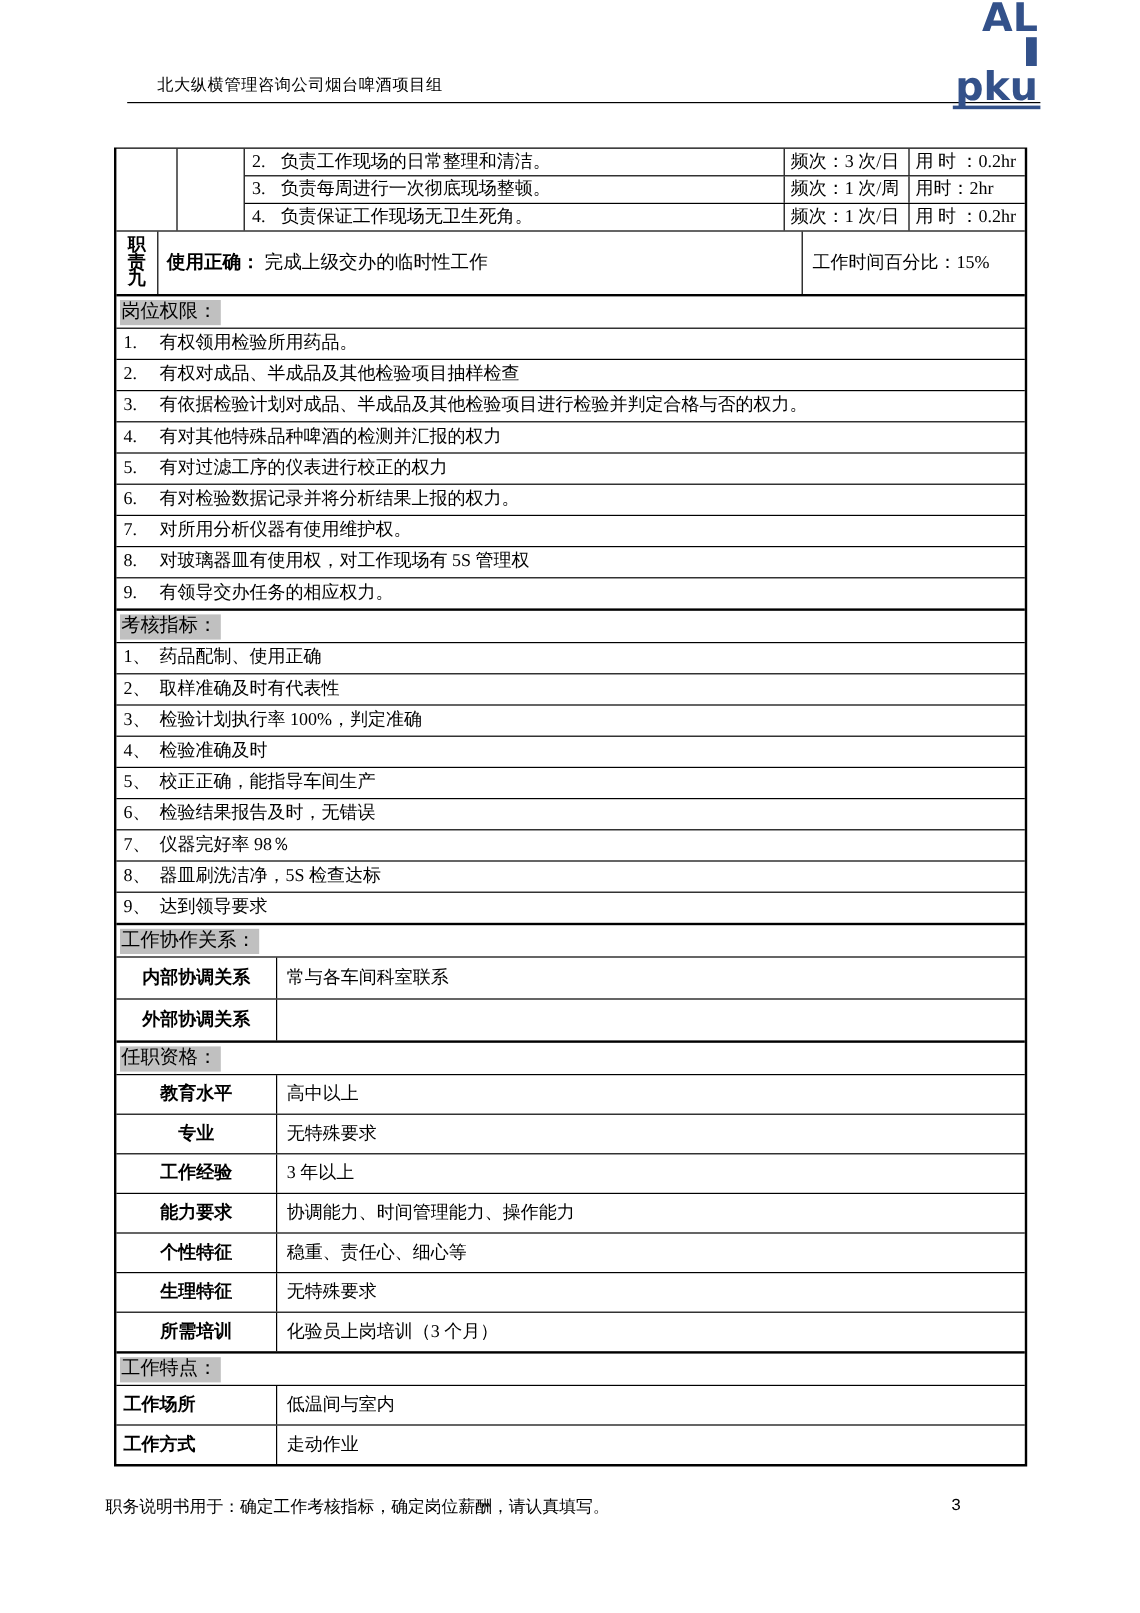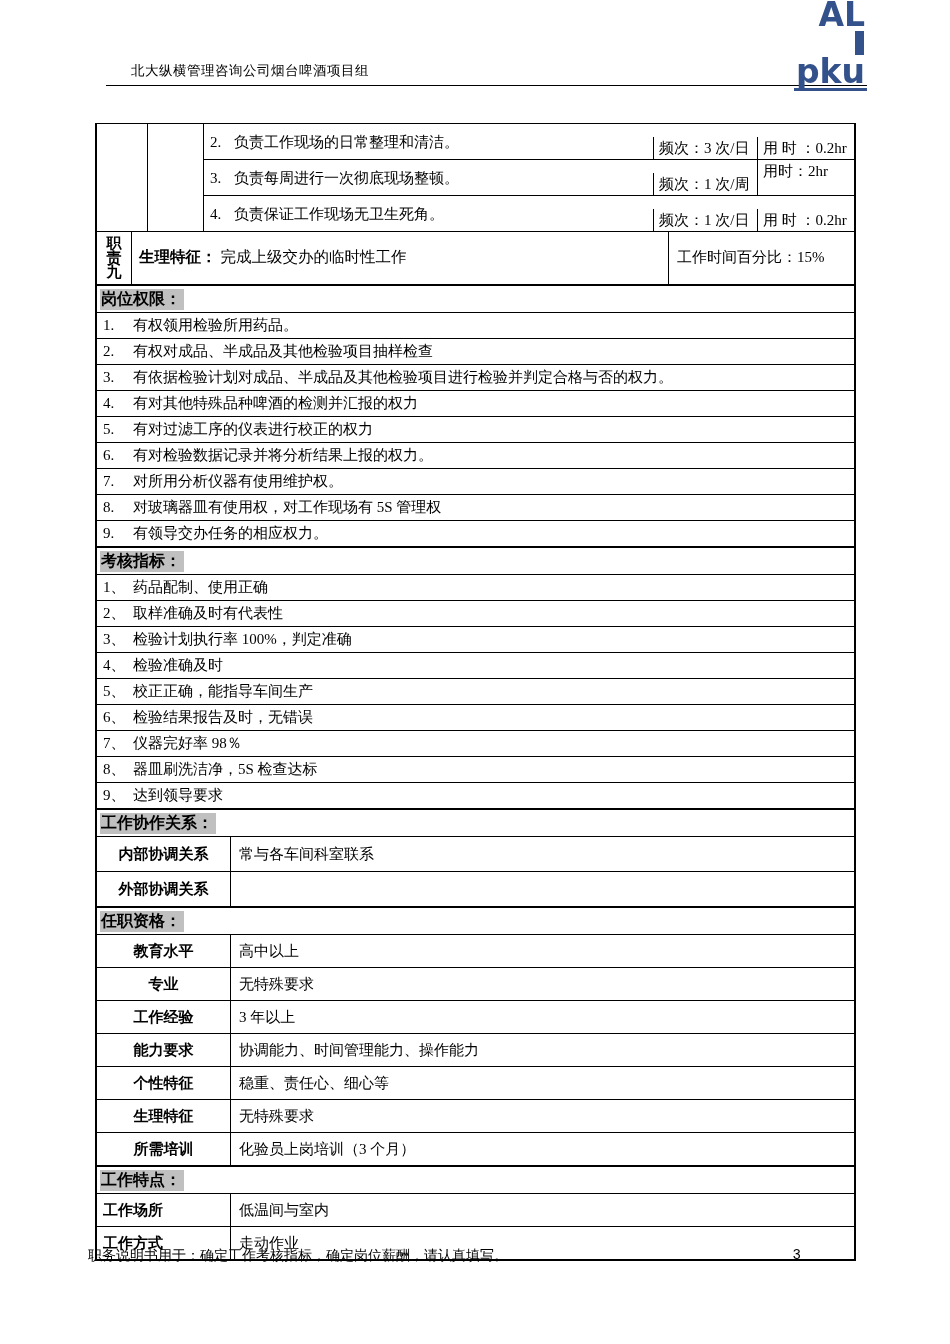--- a/index.html
+++ b/index.html
@@ -27,34 +27,34 @@
   .duty-block { display: flex; border-bottom: 1px solid #000; }
   .dcol1 { width: 51px; border-right: 1px solid #000; }
   .dcol2 { width: 56px; border-right: 1px solid #000; }
   .duty-rows { flex: 1; }
   .duty-row { display: flex; border-bottom: 1px solid #000; }
   .duty-row:last-child { border-bottom: none; }
   .duty-text { flex: 1; display: flex; align-items: center; padding-left: 6px; line-height: 18px; }
   .duty-text .num { width: 24px; flex: none; }
   .freq-cell { width: 104px; border-left: 1px solid #000; line-height: 18px; padding: 2px 5px; }
   .time-cell { width: 97px; border-left: 1px solid #000; line-height: 18px; padding: 2px 5px; }
-  .cell-justify { text-align: justify; margin-top: 13px; }
+  .cell-justify { text-align: justify; }
 
   .duty9-row { display: flex; }
   .d9-label { width: 35px; border-right: 1px solid #000; font-weight: bold; font-size: 15px;
               line-height: 14.5px; text-align: center; padding: 4px 16px; word-break: break-all;
               display: flex; align-items: center; justify-content: center; }
   .d9-desc { flex: 1; display: flex; align-items: center; padding-left: 7px; font-size: 15.5px; }
   .d9-desc .b { font-weight: bold; margin-right: 4px; }
   .d9-time { width: 186px; border-left: 1px solid #000; display: flex; align-items: center;
              padding-left: 8px; font-size: 15px; }
 
   .sec-row { border-top: 2.5px solid #000; border-bottom: 1px solid #000; padding: 3px 3px 2px 3px; }
   .sec-title { display: inline-block; background: var(--section-highlight, #c0c0c0);
-               font-weight: bold; font-size: 16px; padding: 0 3px 1px 1px; line-height: 20px; }
+               font-weight: normal; font-size: 16px; padding: 0 3px 1px 1px; line-height: 20px; }
 
   .item-row { display: flex; border-bottom: 1px solid #000; padding: 2px 6px 2px 6px; line-height: 21px; }
   .item-row .num { width: 30px; flex: none; }
   .item-row .txt { flex: 1; }
   .item-row:last-of-type { border-bottom: 1px solid #000; }
 
   .lv-row { display: flex; border-bottom: 1px solid #000; }
   .lv-label { width: 134px; border-right: 1px solid #000; font-weight: bold; text-align: center;
               padding: 6px 4px; line-height: 20px; }
   .lv-label.left { text-align: left; padding-left: 6px; }
@@ -110,21 +110,21 @@
             </div>
           <div class="freq-cell cell-justify">频次：1 次/日</div>
           <div class="time-cell cell-justify">用 时 ：0.2hr</div>
         </div>
       </div>
     </div>
 
     <div class="duty9-row">
       <div class="d9-label">职责九</div>
       <div class="d9-desc">
-          <span class="b">生理特征：</span>
+          <span class="b">使用正确：</span>
           <span>完成上级交办的临时性工作</span>
         </div>
       <div class="d9-time">工作时间百分比：15%</div>
     </div>
 
     <div class="sec-row"><span class="sec-title">岗位权限：</span></div>
     <div class="item-row">
         <span class="num">1.</span>
         <span class="txt">有权领用检验所用药品。</span>
       </div>

